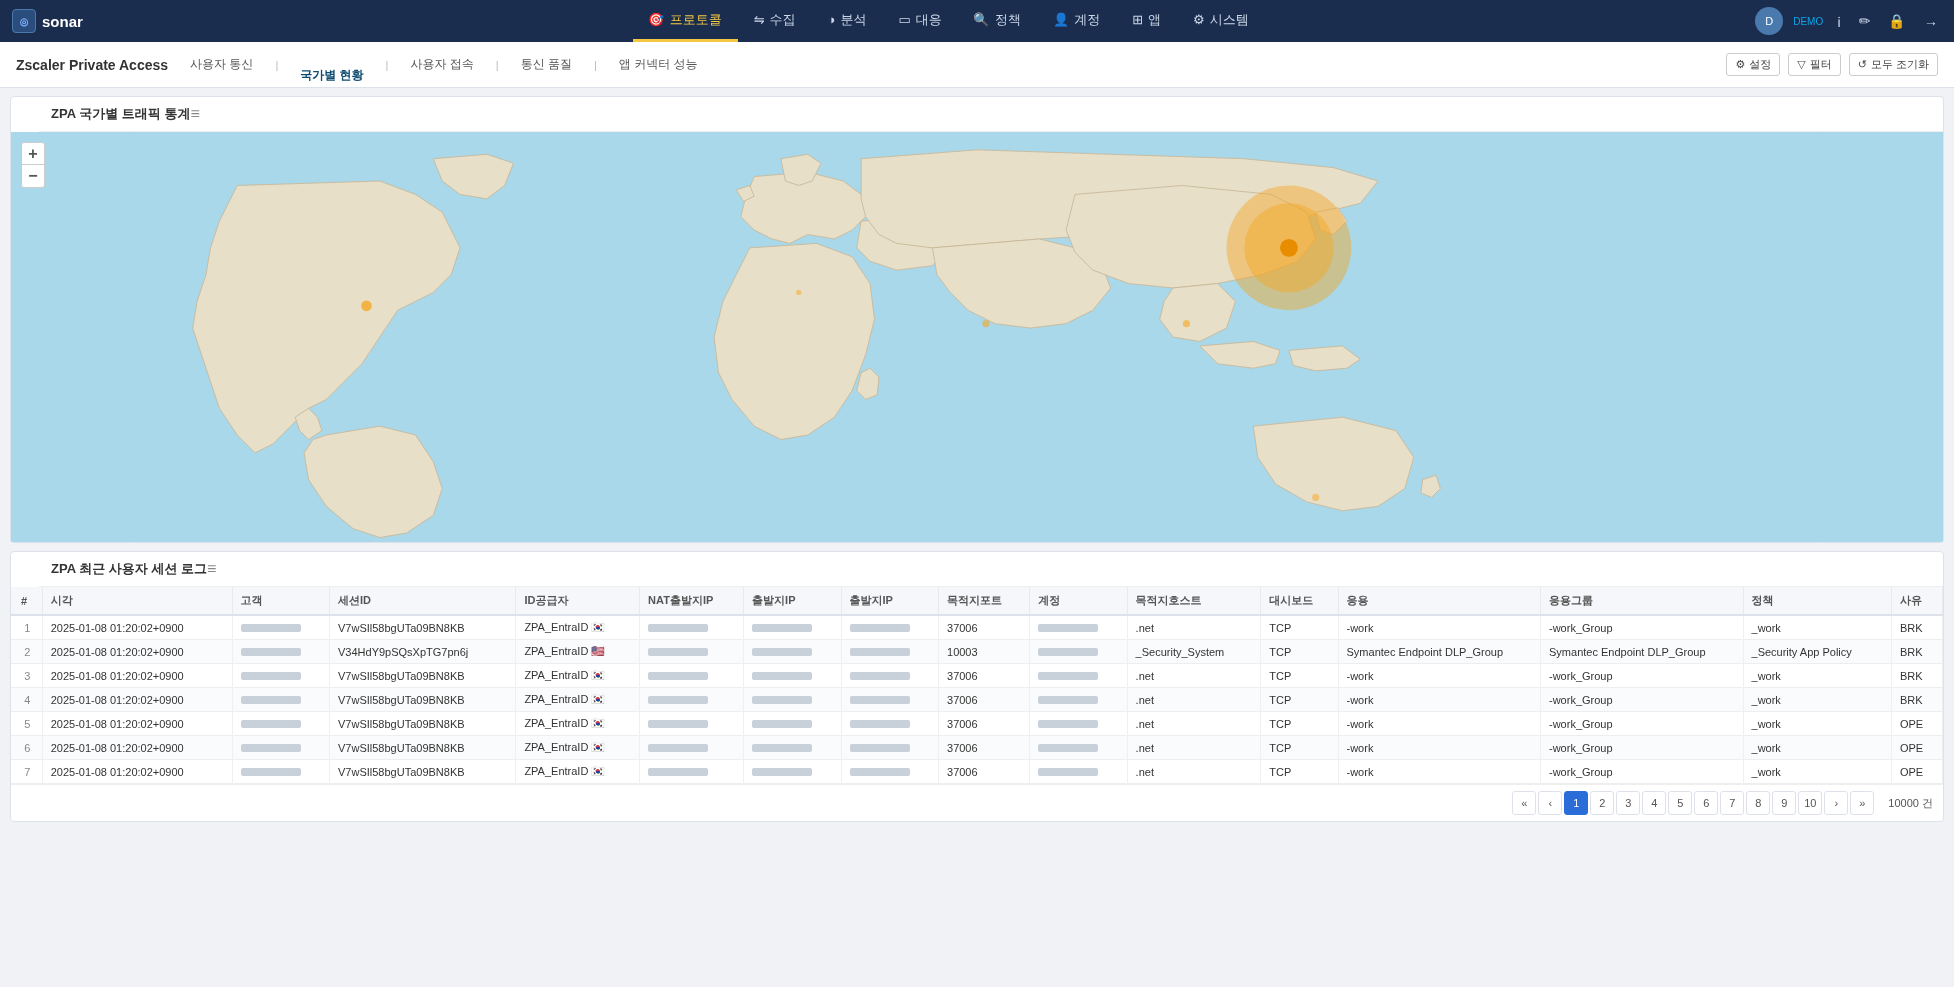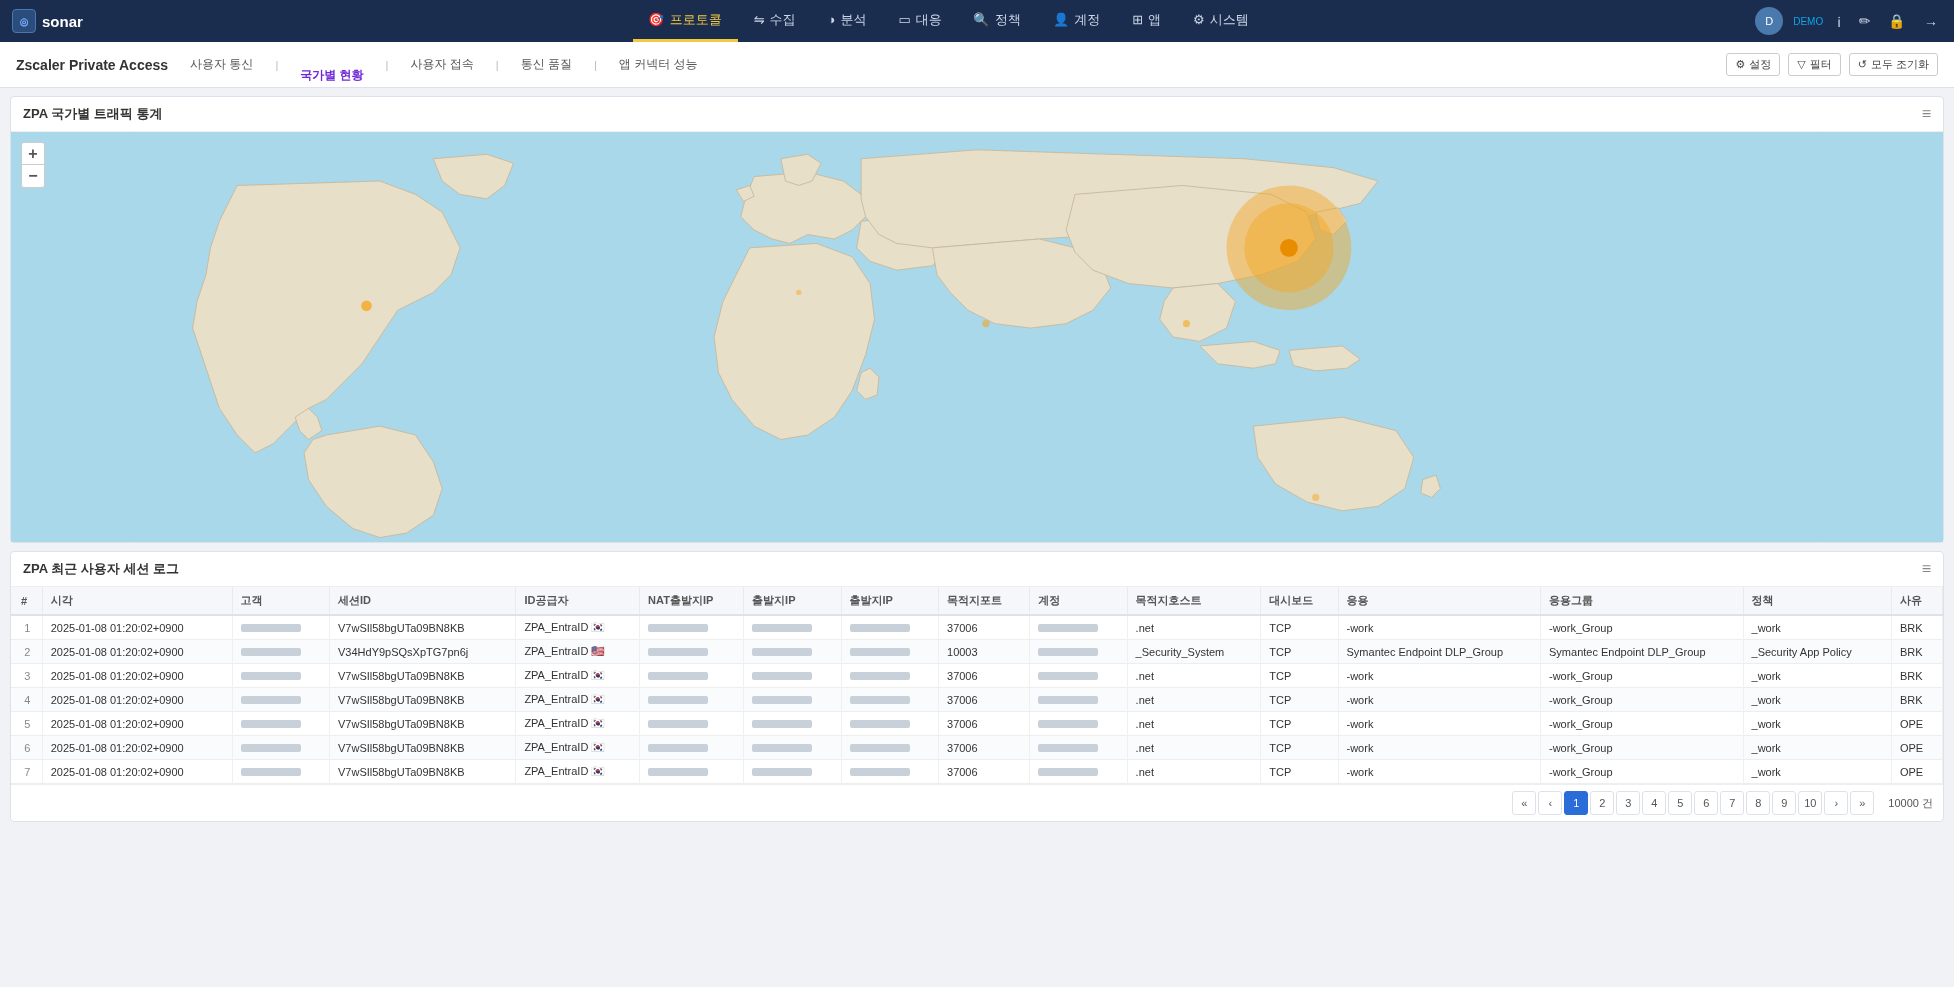--- a/index.html
+++ b/index.html
@@ -70,21 +70,21 @@
       font-size: 14px; font-weight: bold; color: #333;
       margin-right: 16px;
     }
     .sub-nav-links {
       display: flex; align-items: center; gap: 16px;
     }
     .sub-nav-link {
       font-size: 12px; color: #555; cursor: pointer;
       padding: 0 6px;
     }
-    .sub-nav-link.active { color: #6d28d9; font-weight: bold; margin-top: 21px; }
+    .sub-nav-link.active { color: #0c4a6e; font-weight: bold; margin-top: 21px; }
     .sub-nav-sep { color: #bbb; font-size: 11px; }
     .sub-nav-right {
       display: flex; align-items: center; gap: 8px;
     }
     .btn-small {
       display: flex; align-items: center; gap: 4px;
       background: #fff; border: 1px solid #ccc; border-radius: 3px;
       padding: 3px 8px; font-size: 11px; cursor: pointer; color: #444;
     }
 
@@ -94,23 +94,24 @@
     }
 
     
     .panel {
       background: #fff;
       border: 1px solid #dde2ea;
       border-radius: 4px;
       margin-bottom: 8px;
     }
     .panel-header {
-      display: flex; align-items: center; justify-content: space-between;
+      display: flex; align-items: center; justify-content: flex-start;
       padding: 8px 12px;
       border-bottom: 1px solid #eee;
+      margin-left: 28px;
     }
     .panel-title {
       font-size: 13px; font-weight: bold; color: #333;
     }
     .panel-menu-icon {
       cursor: pointer; color: #888; font-size: 16px;
     }
 
     
     .map-container {

